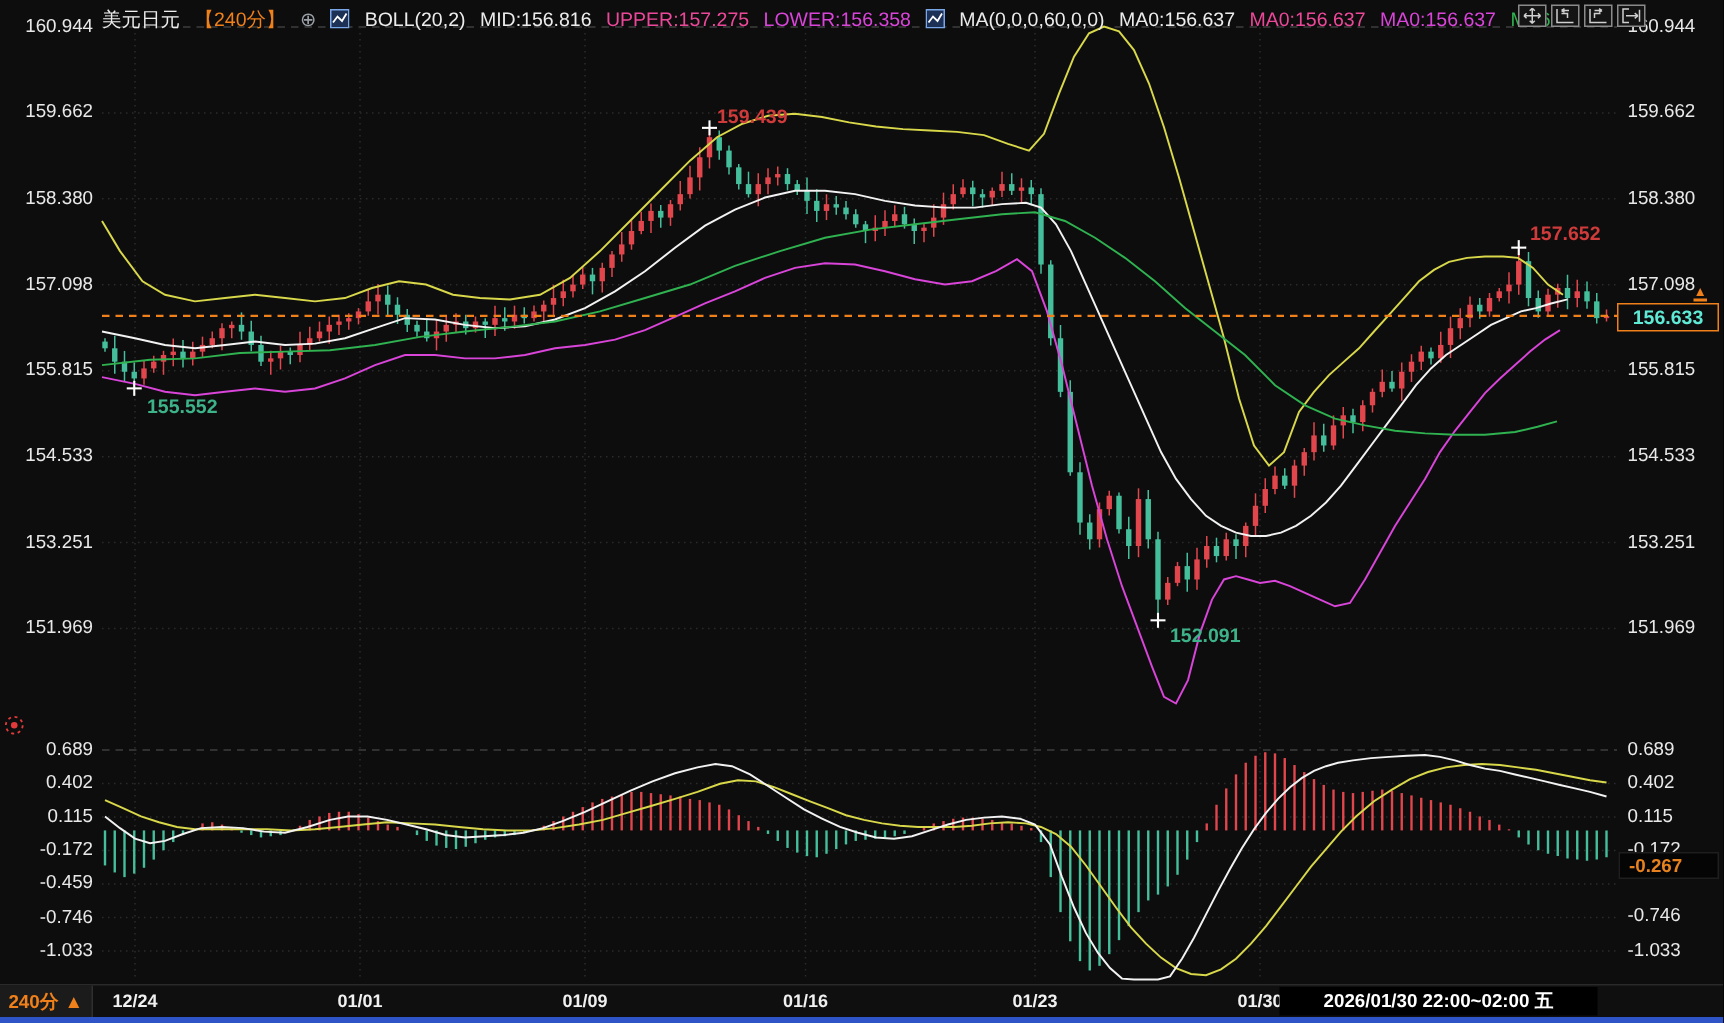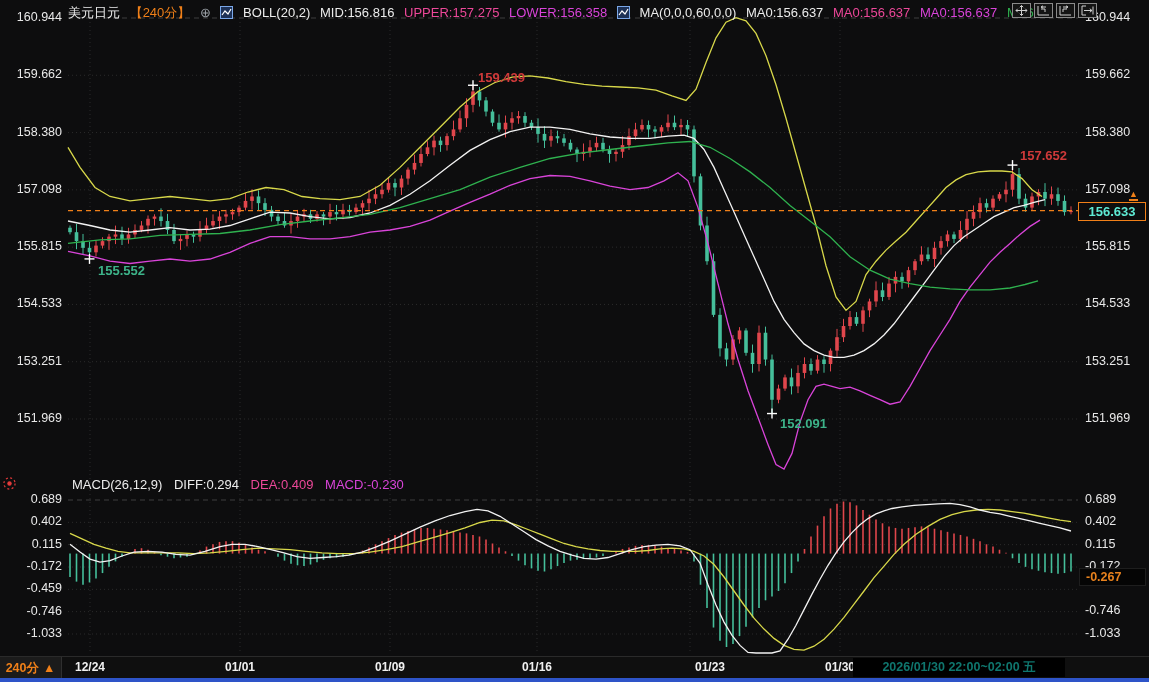--- a/index.html
+++ b/index.html
@@ -32,21 +32,21 @@
             color:#e8821e;font-size:12.5px;font-weight:bold;display:flex;align-items:center;
             padding-left:6px;box-sizing:border-box;z-index:6;border:1px solid #1e1e1e;}
   #bottom-bar{position:absolute;left:0;top:656px;width:1149px;height:22px;background:#0f0f0f;
               border-top:1px solid #2a2a2a;z-index:5;box-sizing:border-box;}
   #period-cell{position:absolute;left:0;top:0;width:62px;height:22px;background:#1b1b1b;
                border-right:1px solid #2f2f2f;color:#f08019;font-size:12.5px;font-weight:bold;
                display:flex;align-items:center;justify-content:center;gap:4px;box-sizing:border-box;}
   .date-lab{position:absolute;top:660px;transform:translateX(-50%);color:#f0f0f0;
             font-size:12px;font-weight:bold;z-index:5;}
   #session-box{position:absolute;left:853px;top:658px;width:212px;height:19px;background:#000;
-               color:#0f766e;font-size:12.5px;font-weight:bold;display:flex;align-items:center;
+               color:#ffffff;font-size:12.5px;font-weight:bold;display:flex;align-items:center;
                justify-content:center;z-index:7;white-space:nowrap;}
   #watermark{position:absolute;left:1016px;top:627px;font-size:31px;color:#dfe3ea;
              letter-spacing:2px;z-index:8;opacity:.95;}
   #blue-strip{position:absolute;left:0;top:678px;width:1149px;height:4px;background:#2e54c8;z-index:9;}
 </style>
 </head>
 <body>
 
 <div id="app">
 
@@ -599,26 +599,20 @@
     </div>
     <div class="tool-btn">
       <svg width="13" height="11">
           <path d="M5 1 L1 1 L1 10 L5 10" stroke="#cfcfcf" fill="none"></path>
           <path d="M3 5.5 L11 5.5 M11 5.5 L8.8 3.8 M11 5.5 L8.8 7.2" stroke="#cfcfcf" fill="none"></path>
           <path d="M12 1.5 L12 9.5" stroke="#cfcfcf"></path>
         </svg>
     </div>
   </div>
 
-  <div id="macd-header">
-    <span class="c-white">MACD(26,12,9)</span>
-    <span class="c-white">DIFF:0.294</span>
-    <span class="c-yellow">DEA:0.409</span>
-    <span class="c-magenta">MACD:-0.230</span>
-  </div>
 
   <div id="sun-icon">
     <svg width="15" height="15">
         <circle cx="7.5" cy="7.5" r="2.2" fill="#e23a3a"></circle>
         <circle cx="7.5" cy="7.5" r="5.6" fill="none" stroke="#e23a3a" stroke-width="1.2" stroke-dasharray="2 2.4"></circle>
       </svg>
   </div>
 
   <div id="price-arrow">▲<span class="bar"></span></div>
   <div id="price-box">156.633</div>
@@ -663,15 +657,15 @@
     <div class="axis-lab axis-right" style="top: 492px;">0.689</div>
     <div class="axis-lab axis-right" style="top: 514px;">0.402</div>
     <div class="axis-lab axis-right" style="top: 537px;">0.115</div>
     <div class="axis-lab axis-right" style="top: 559px;">-0.172</div>
     <div class="axis-lab axis-right" style="top: 603px;">-0.746</div>
     <div class="axis-lab axis-right" style="top: 626px;">-1.033</div>
     <div class="date-lab" style="left: 90px;">12/24</div>
     <div class="date-lab" style="left: 240px;">01/01</div>
     <div class="date-lab" style="left: 390px;">01/09</div>
     <div class="date-lab" style="left: 537px;">01/16</div>
-    <div class="date-lab" style="left: 710px;">01/23</div>
+    <div class="date-lab" style="left: 690px;">01/23</div>
     <div class="date-lab" style="left: 840px;">01/30</div>
   </div>
 
 </body></html>

